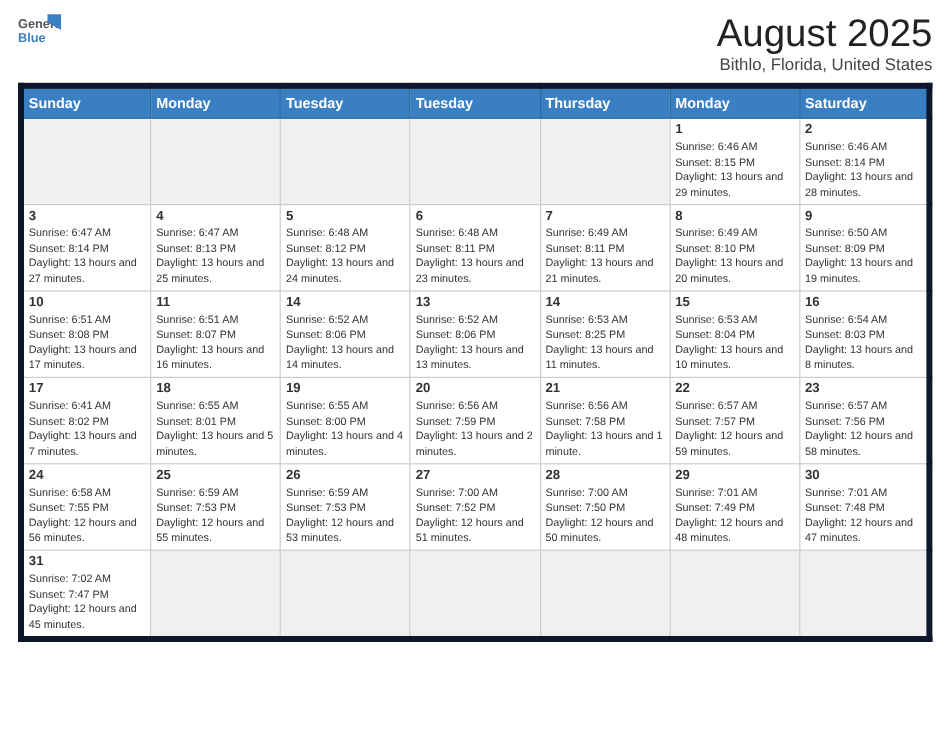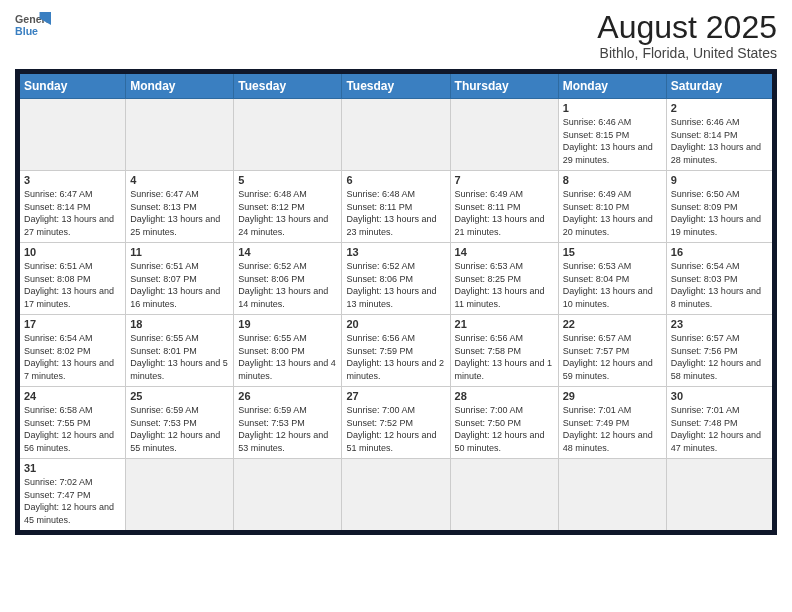--- a/index.html
+++ b/index.html
@@ -222,21 +222,21 @@
           <td>
             <span class="day-number">16</span>
             <div class="day-info">Sunrise: 6:54 AM
 Sunset: 8:03 PM
 Daylight: 13 hours and 8 minutes.</div>
           </td>
         </tr>
         <tr>
           <td>
             <span class="day-number">17</span>
-            <div class="day-info">Sunrise: 6:54 AM
+            <div class="day-info">Sunrise: 6:41 AM
 Sunset: 8:02 PM
 Daylight: 13 hours and 7 minutes.</div>
           </td>
           <td>
             <span class="day-number">18</span>
             <div class="day-info">Sunrise: 6:55 AM
 Sunset: 8:01 PM
 Daylight: 13 hours and 5 minutes.</div>
           </td>
           <td>

